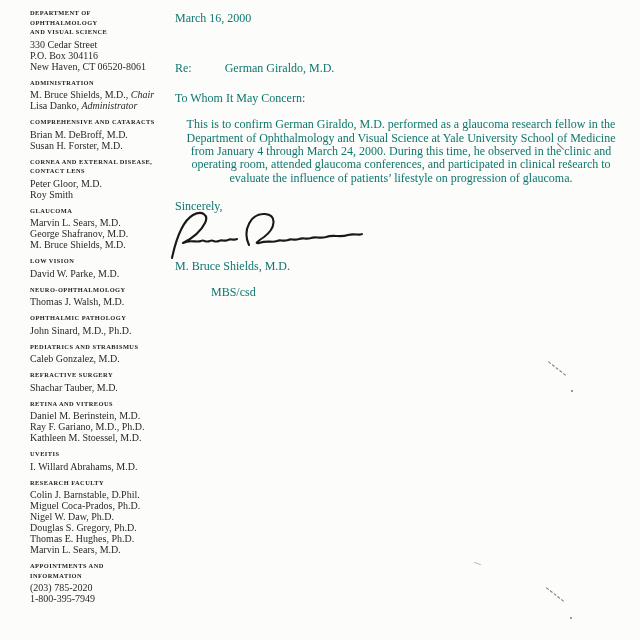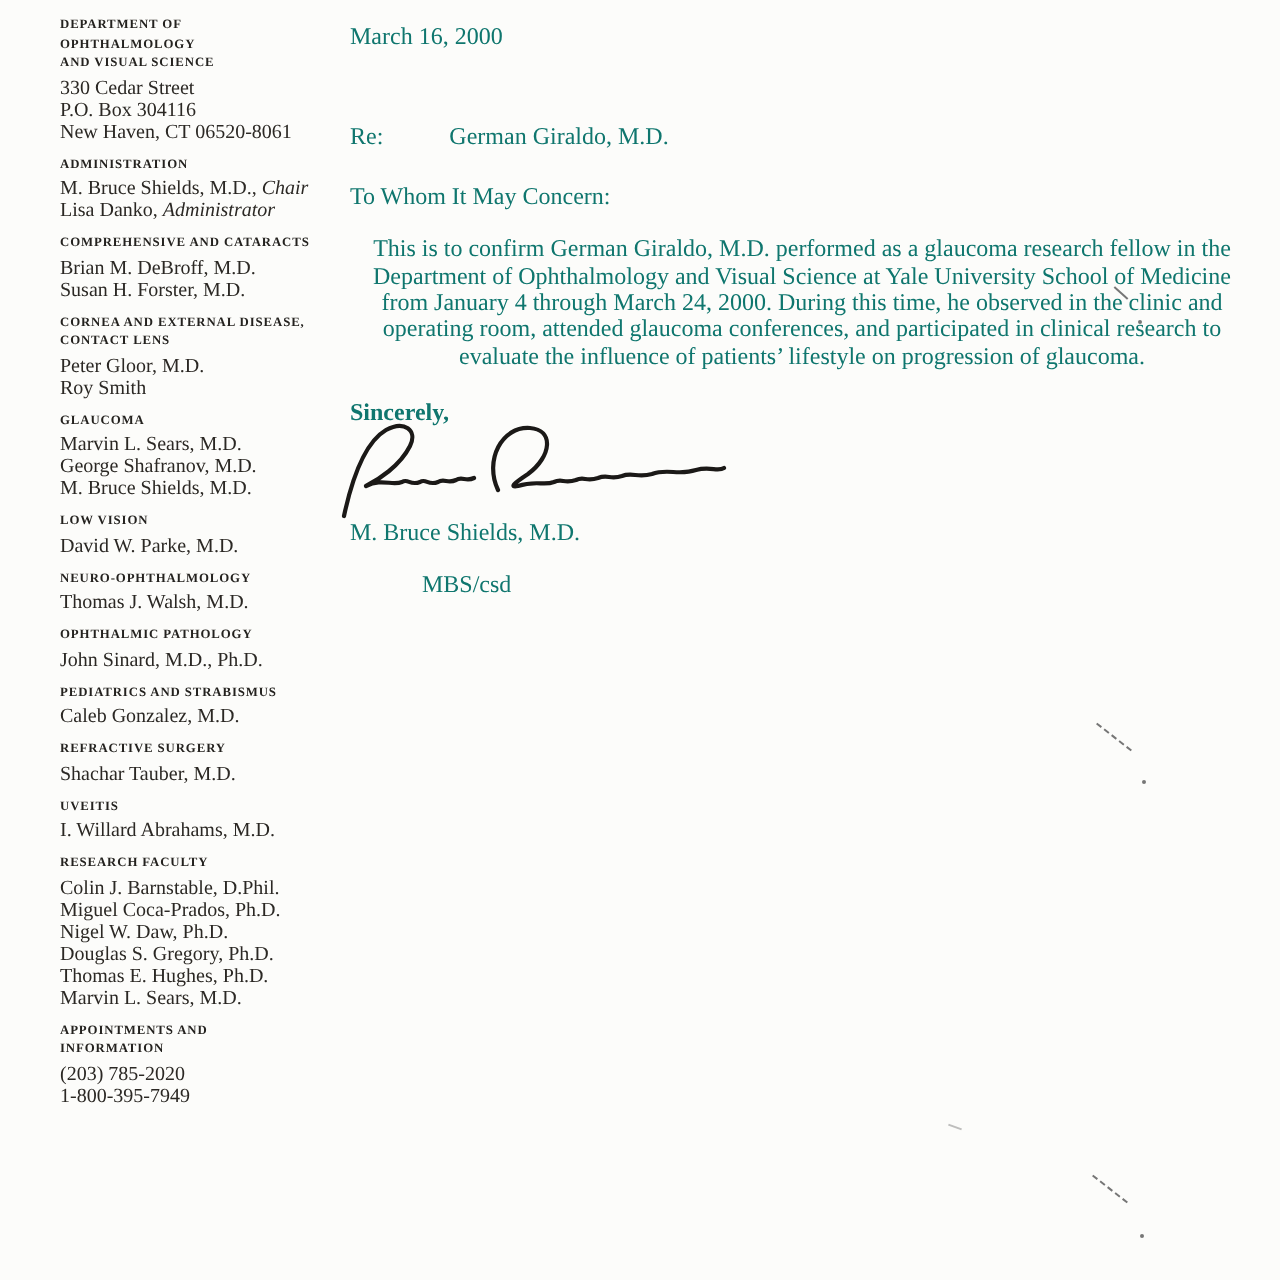--- a/index.html
+++ b/index.html
@@ -33,21 +33,21 @@
     position:absolute;left:175px;top:0;width:452px;
     font-size:12px;line-height:13.4px;color:#0f766e;
   }
   .date{padding-top:12px;}
   .re-line{margin-top:37px;}
   .re-label{display:inline-block;}
   .re-value{display:inline-block;margin-left:33px;}
   .salutation{margin-top:16px;}
   .para{margin:0;margin-top:13px;text-align:center;}
   .para + .para{margin-top:14px;}
-  .closing{margin-top:15px;font-weight:bold;}
+  .closing{margin-top:15px;}
   .signature{display:block;margin-top:-4px;margin-left:-6px;}
   .signer{margin-top:0px;}
   .ref-initials{margin-top:13px;margin-left:36px;}
 
   
   .artifact{position:absolute;border-top:1.6px solid #4a4a4a;opacity:.75;}
   .artifact.dashed{border-top-style:dashed;}
   .artifact.dot{border:none;width:2px;height:2px;background:#4a4a4a;border-radius:50%;}
   .artifact.faint{opacity:.35;}
 </style>
@@ -141,20 +141,30 @@
       <div class="sb-section">
         <div class="sb-heading">
           <span class="hline">REFRACTIVE SURGERY</span>
         </div>
         <div class="sb-names">
           <div class="sb-name">Shachar Tauber, M.D.</div>
         </div>
       </div>
       <div class="sb-section">
         <div class="sb-heading">
+          <span class="hline">RETINA AND VITREOUS</span>
+        </div>
+        <div class="sb-names">
+          <div class="sb-name">Daniel M. Berinstein, M.D.</div>
+          <div class="sb-name">Ray F. Gariano, M.D., Ph.D.</div>
+          <div class="sb-name">Kathleen M. Stoessel, M.D.</div>
+        </div>
+      </div>
+      <div class="sb-section">
+        <div class="sb-heading">
           <span class="hline">UVEITIS</span>
         </div>
         <div class="sb-names">
           <div class="sb-name">I. Willard Abrahams, M.D.</div>
         </div>
       </div>
       <div class="sb-section">
         <div class="sb-heading">
           <span class="hline">RESEARCH FACULTY</span>
         </div>

